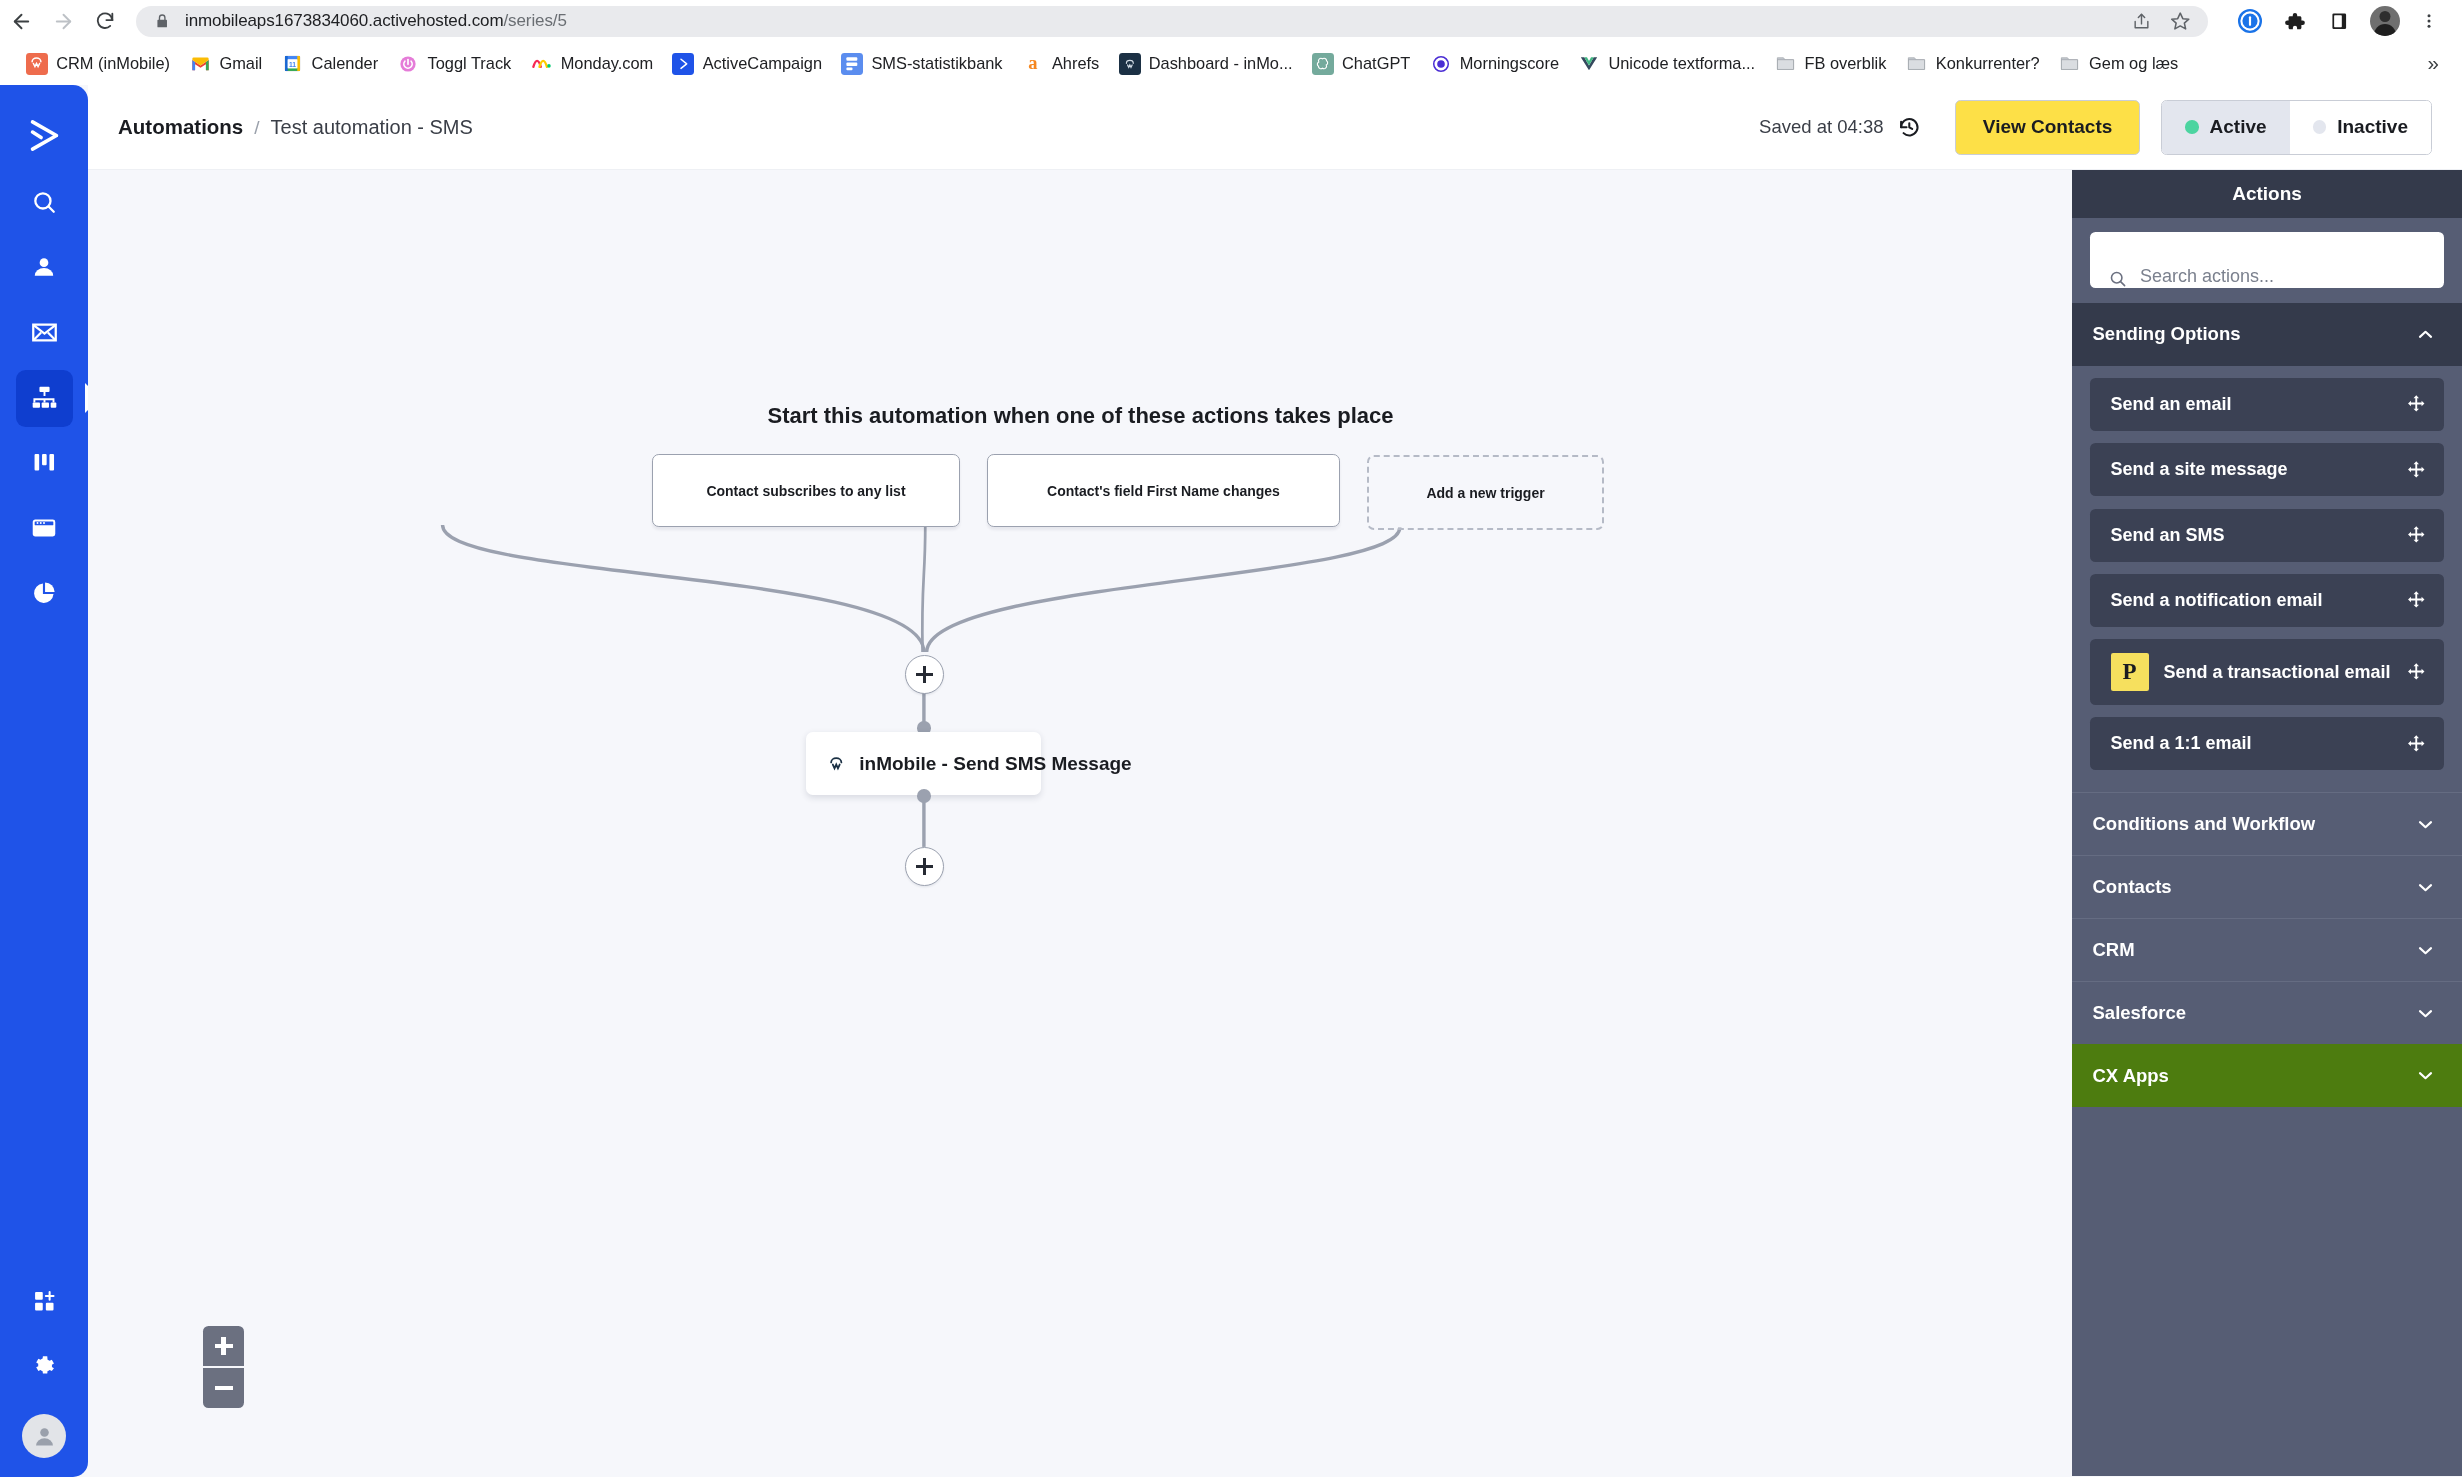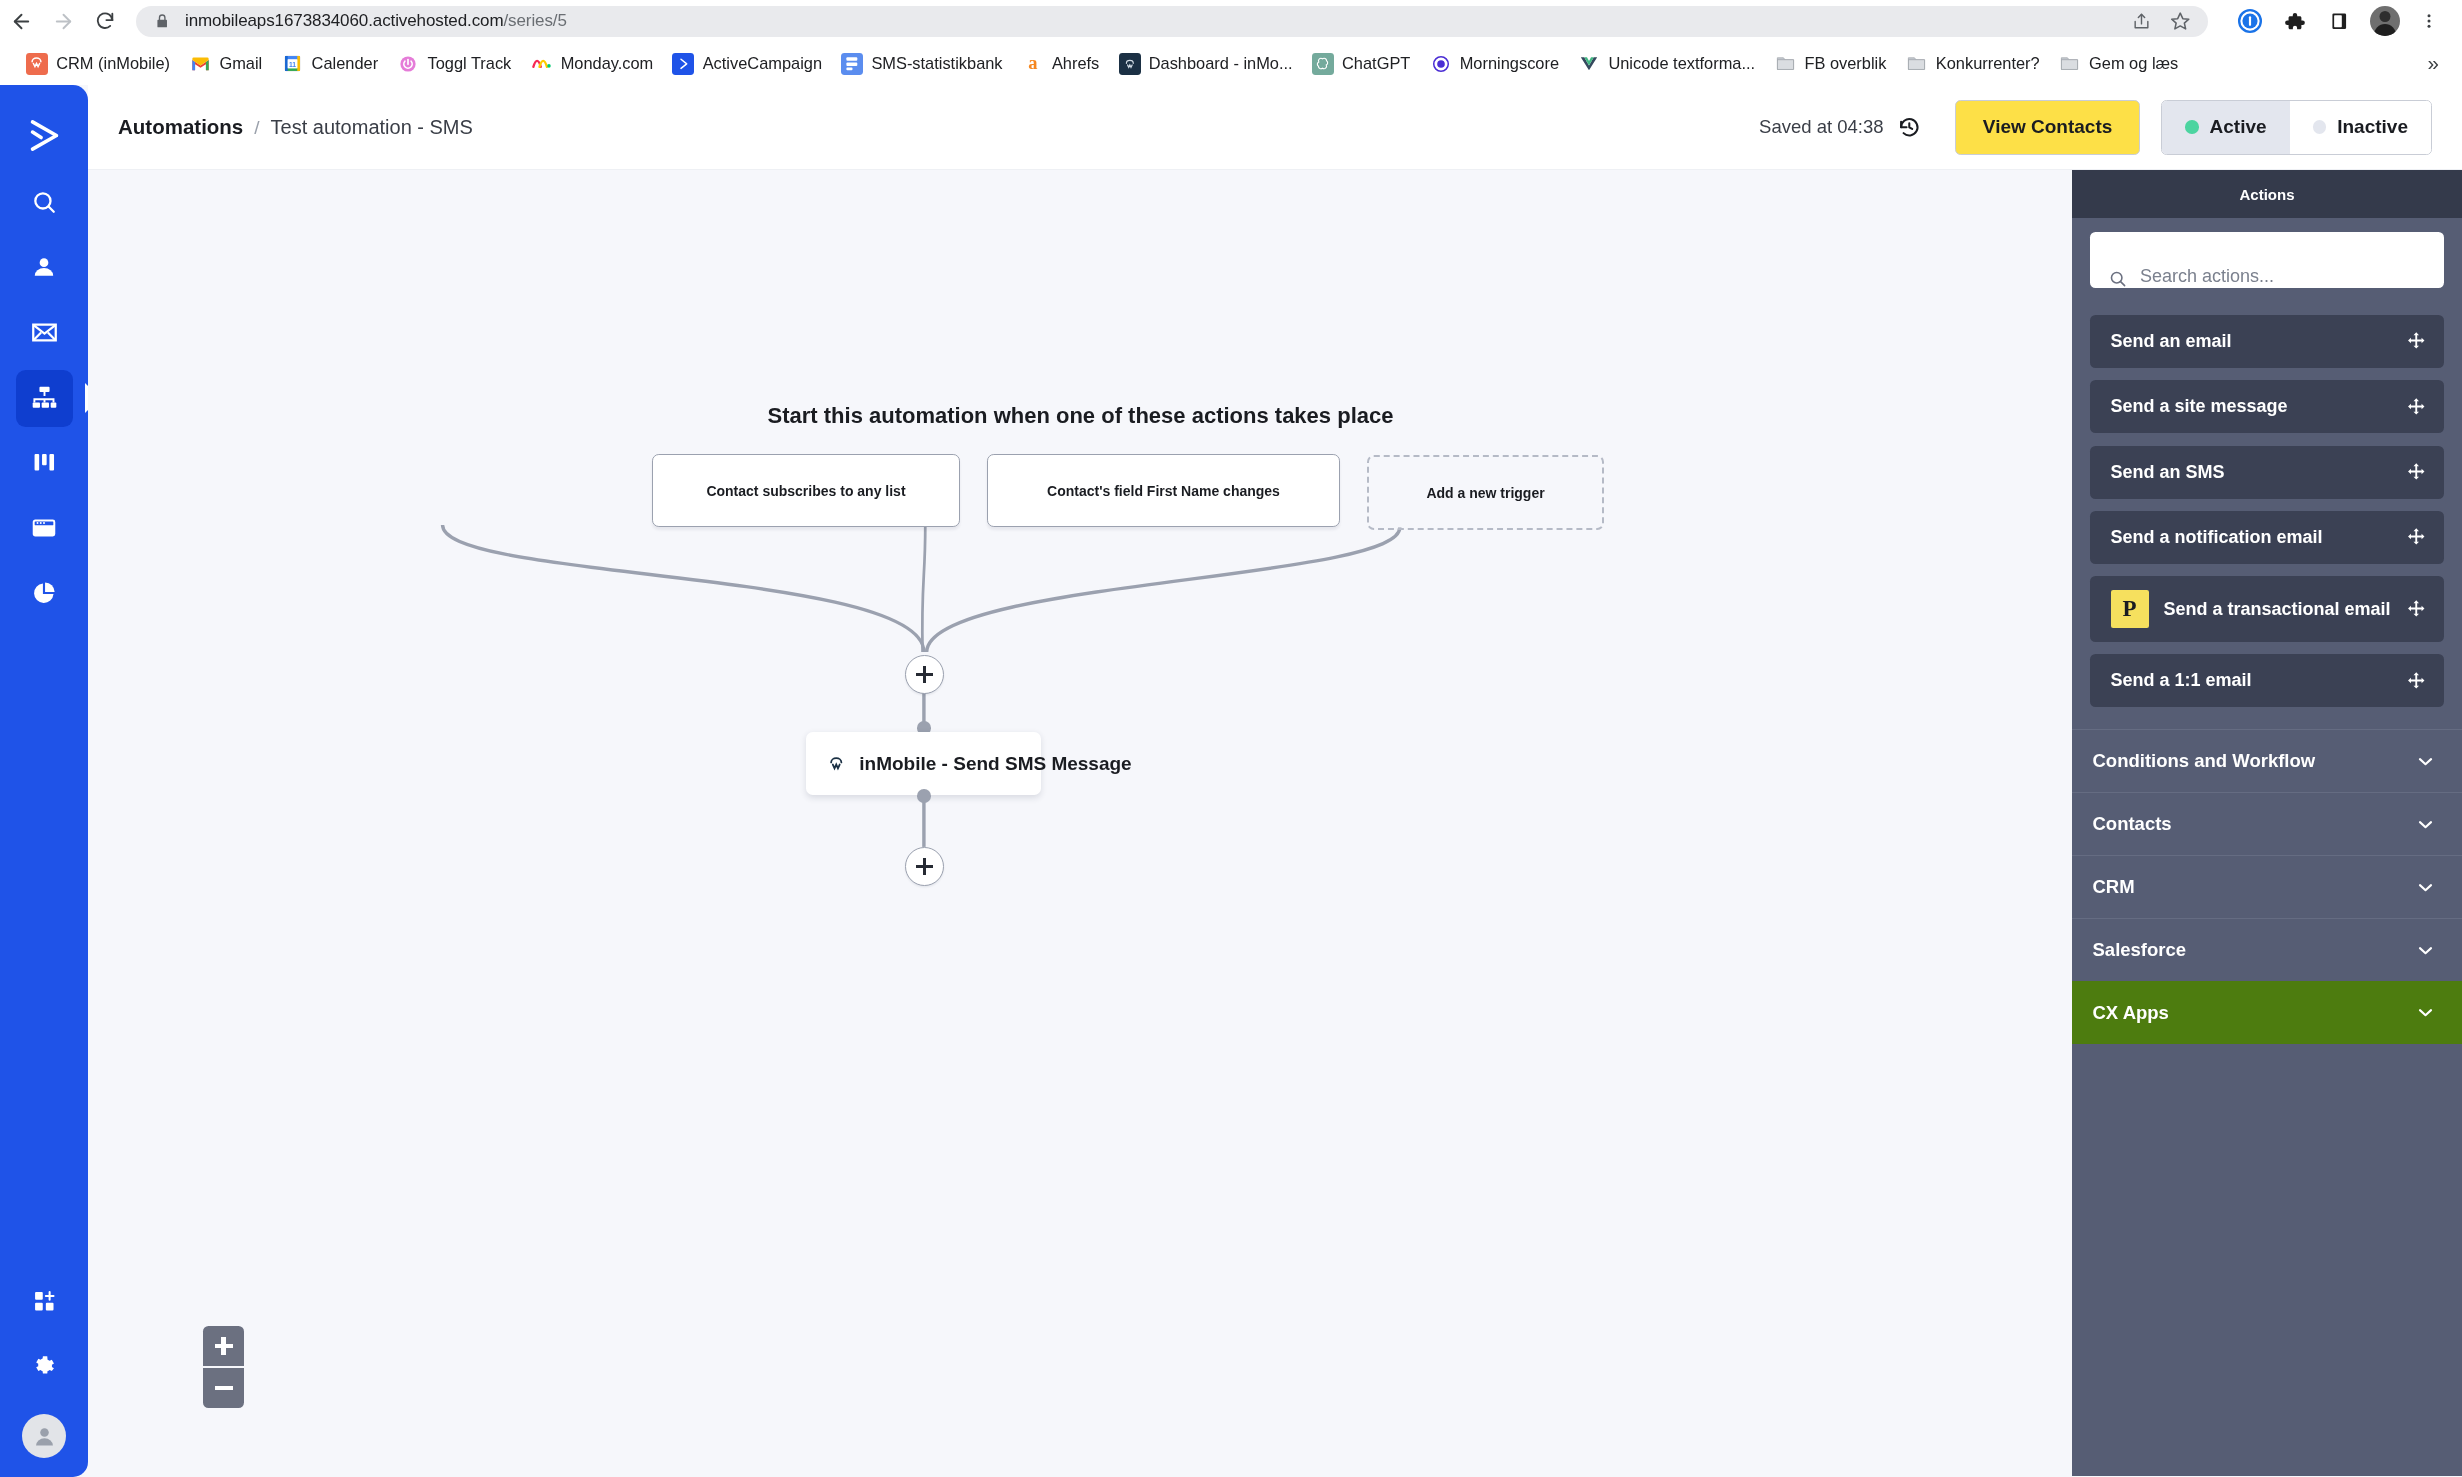--- a/index.html
+++ b/index.html
@@ -372,21 +372,21 @@
     position: absolute;
     top: 85px; right: 0;
     width: 390px;
     height: 1306px;
     background: #565d74;
   }
   .ap-title {
     height: 48px;
     background: #343a4b;
     display: flex; align-items: center; justify-content: center;
-    font-size: 15px;
+    font-size: 19px;
     font-weight: bold;
     color: #ffffff;
   }
   .ap-search-wrap {
     padding: 13.7px 18px 15px 18px;
     background: #565d74;
   }
   .ap-search {
     height: 56px;
     background: #ffffff;
@@ -850,20 +850,28 @@
         <span class="s-ico">
           <svg width="19" height="19" viewBox="0 0 24 24" fill="none" stroke="#6b7080" stroke-width="2" stroke-linecap="round">
               <circle cx="11" cy="11" r="6.6"></circle>
               <line x1="15.9" y1="15.9" x2="21" y2="21"></line>
             </svg>
         </span>
         <input type="text" placeholder="Search actions..." style="">
       </div>
     </div>
 
+    <div class="ap-section-head" style="background:#343a4b;border-top:none;">
+      <span>Sending Options</span>
+      <span class="chev">
+          <svg width="19" height="19" viewBox="0 0 24 24" fill="none" stroke="#ffffff" stroke-width="2.6" stroke-linecap="round" stroke-linejoin="round">
+            <polyline points="5 15 12 8.5 19 15"></polyline>
+          </svg>
+        </span>
+    </div>
 
     <div class="ap-list" style="padding-top:12.3px;">
       <div class="ap-item">
         <span class="ap-item-label">Send an email</span>
         <span class="drag">
             <svg width="20.5" height="20.5" viewBox="0 0 24 24" fill="#ffffff">
               <path d="M12 1.5l3.2 3.4h-2.1v5.1h5.1V7.9L21.6 11 18.2 14.3V12.2h-5.1v5.1h2.1L12 20.6 8.8 17.3h2.1v-5.1H5.8v2.1L2.4 11 5.8 7.9V10h5.1V4.9H8.8z"></path>
             </svg>
           </span>
       </div>

